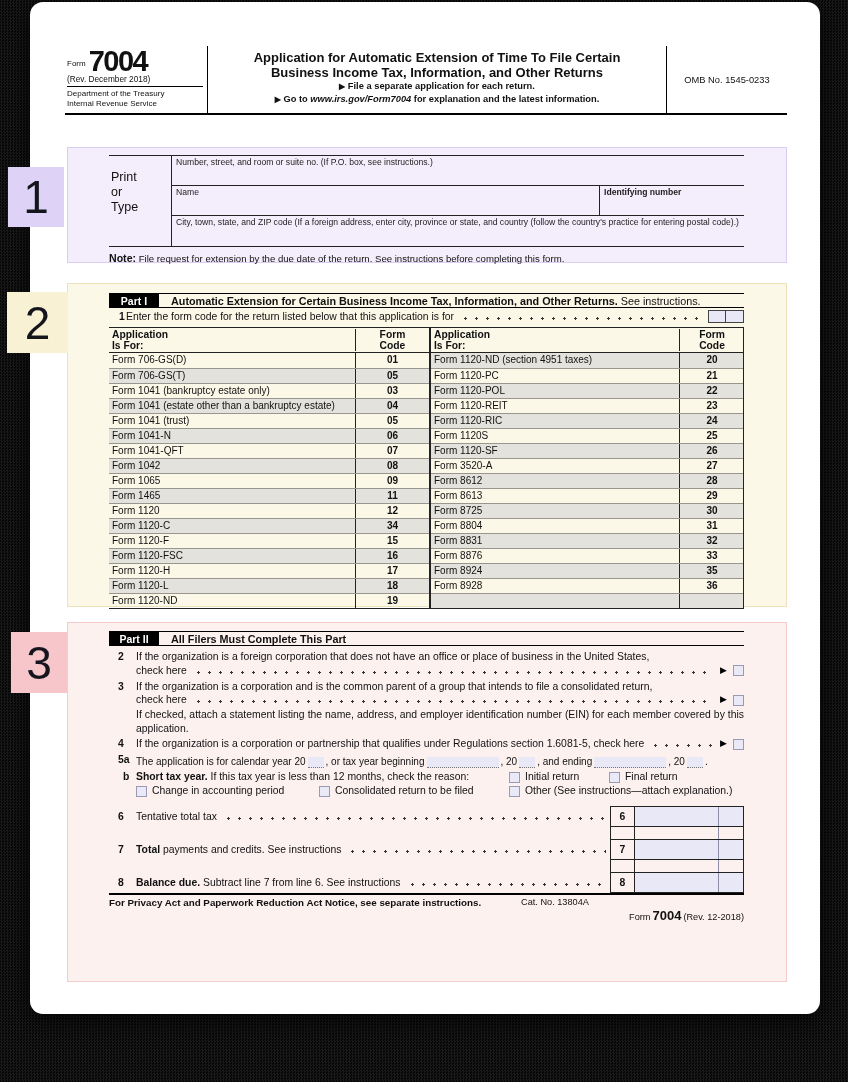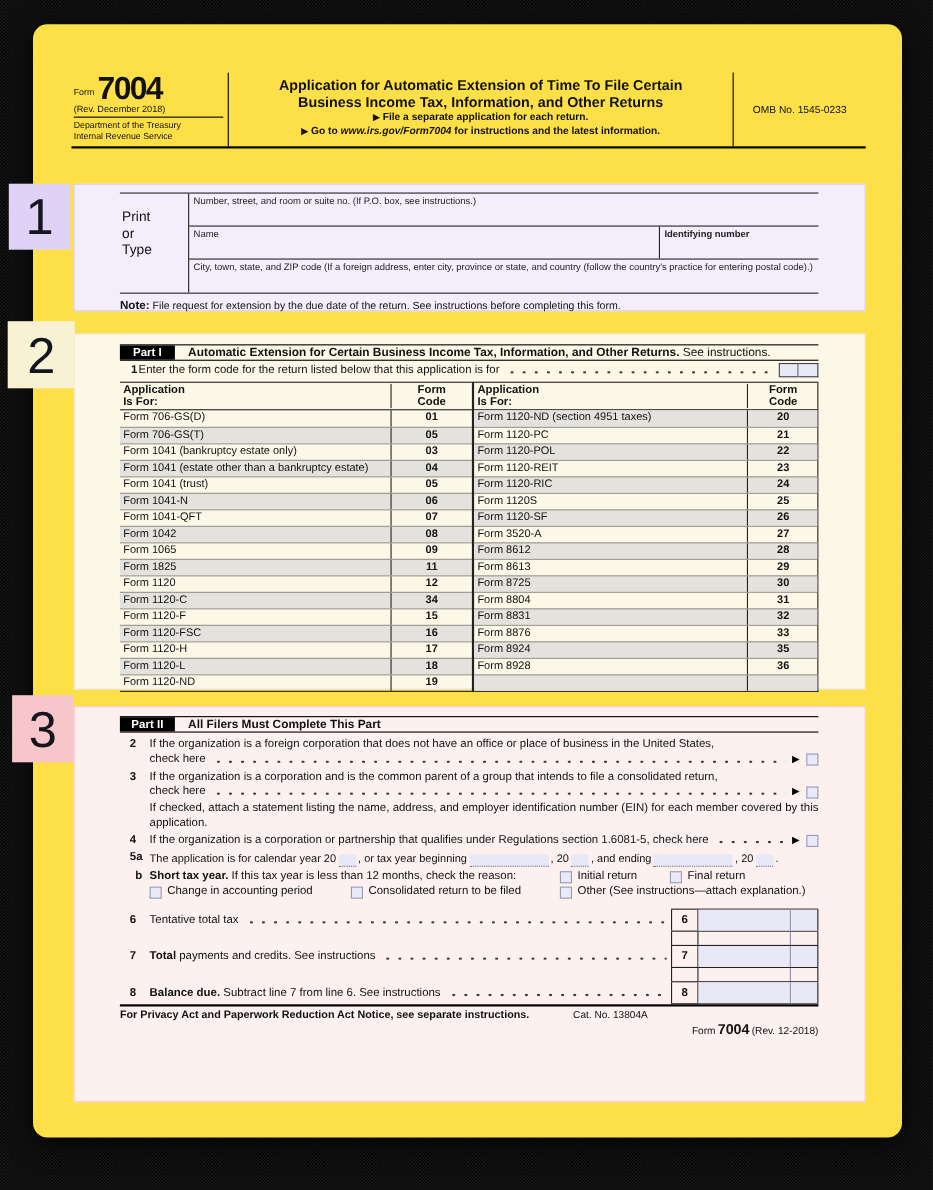--- a/index.html
+++ b/index.html
@@ -7,23 +7,22 @@
   body {
     font-family:"Liberation Sans", sans-serif;
     background-color:#0a0a0a;
     background-image:repeating-conic-gradient(#191919 0% 25%, #060606 0% 50%);
     background-size:3px 3px;
     position:relative;
     color:#111;
   }
   .card {
     position:absolute; left:30px; top:2px; width:790px; height:1012px;
-    background:#fde047; border-radius:13px;
+    background:#ffffff; border-radius:13px;
     box-shadow:0 6px 24px rgba(0,0,0,.75);
-    margin-top:20px;
   }
   
   .marker {
     position:absolute; display:flex; align-items:center; justify-content:center;
     font-size:46px; font-weight:400; color:#15151e; z-index:5;
   }
   #marker-1 { left:8px;  top:167px; width:56px; height:60px; }
   #marker-2 { left:7px;  top:292px; width:61px; height:61px; }
   #marker-3 { left:11px; top:632px; width:56px; height:61px; }
 
@@ -158,21 +157,21 @@
       <div class="h-rev">(Rev. December 2018)</div>
       <div class="h-dept">
         <div>Department of the Treasury</div>
         <div>Internal Revenue Service</div>
       </div>
     </div>
     <div class="h-title">
       <div class="h-t">Application for Automatic Extension of Time To File Certain</div>
       <div class="h-t">Business Income Tax, Information, and Other Returns</div>
       <div class="h-b"><span class="arr">▶</span> <span>File a separate application for each return.</span></div>
-      <div class="h-b"><span class="arr">▶</span> <span>Go to </span><span class="h-url">www.irs.gov/Form7004</span><span> for instructions and the latest information.</span></div>
+      <div class="h-b"><span class="arr">▶</span> <span>Go to </span><span class="h-url">www.irs.gov/Form7004</span><span> for explanation and the latest information.</span></div>
     </div>
     <div class="h-omb">OMB No. 1545-0233</div>
   </div>
 
   <div class="panel" id="panel1">
     <div class="pt-box">
       <div class="pt-label">
         <div>Print</div>
         <div>or</div>
         <div>Type</div>
@@ -246,21 +245,21 @@
             </div>
             <div class="frow shaded">
               <div class="fl">Form 1042</div>
               <div class="fc">08</div>
             </div>
             <div class="frow">
               <div class="fl">Form 1065</div>
               <div class="fc">09</div>
             </div>
             <div class="frow shaded">
-              <div class="fl">Form 1825</div>
+              <div class="fl">Form 1465</div>
               <div class="fc">11</div>
             </div>
             <div class="frow">
               <div class="fl">Form 1120</div>
               <div class="fc">12</div>
             </div>
             <div class="frow shaded">
               <div class="fl">Form 1120-C</div>
               <div class="fc">34</div>
             </div>

